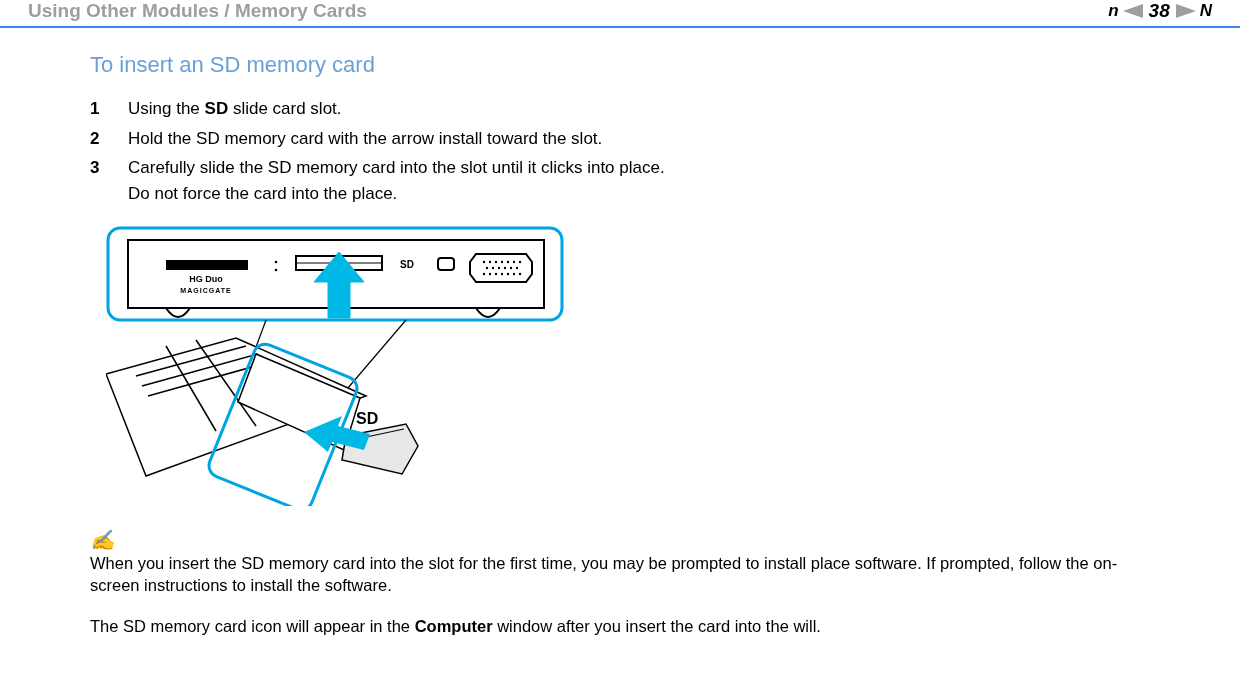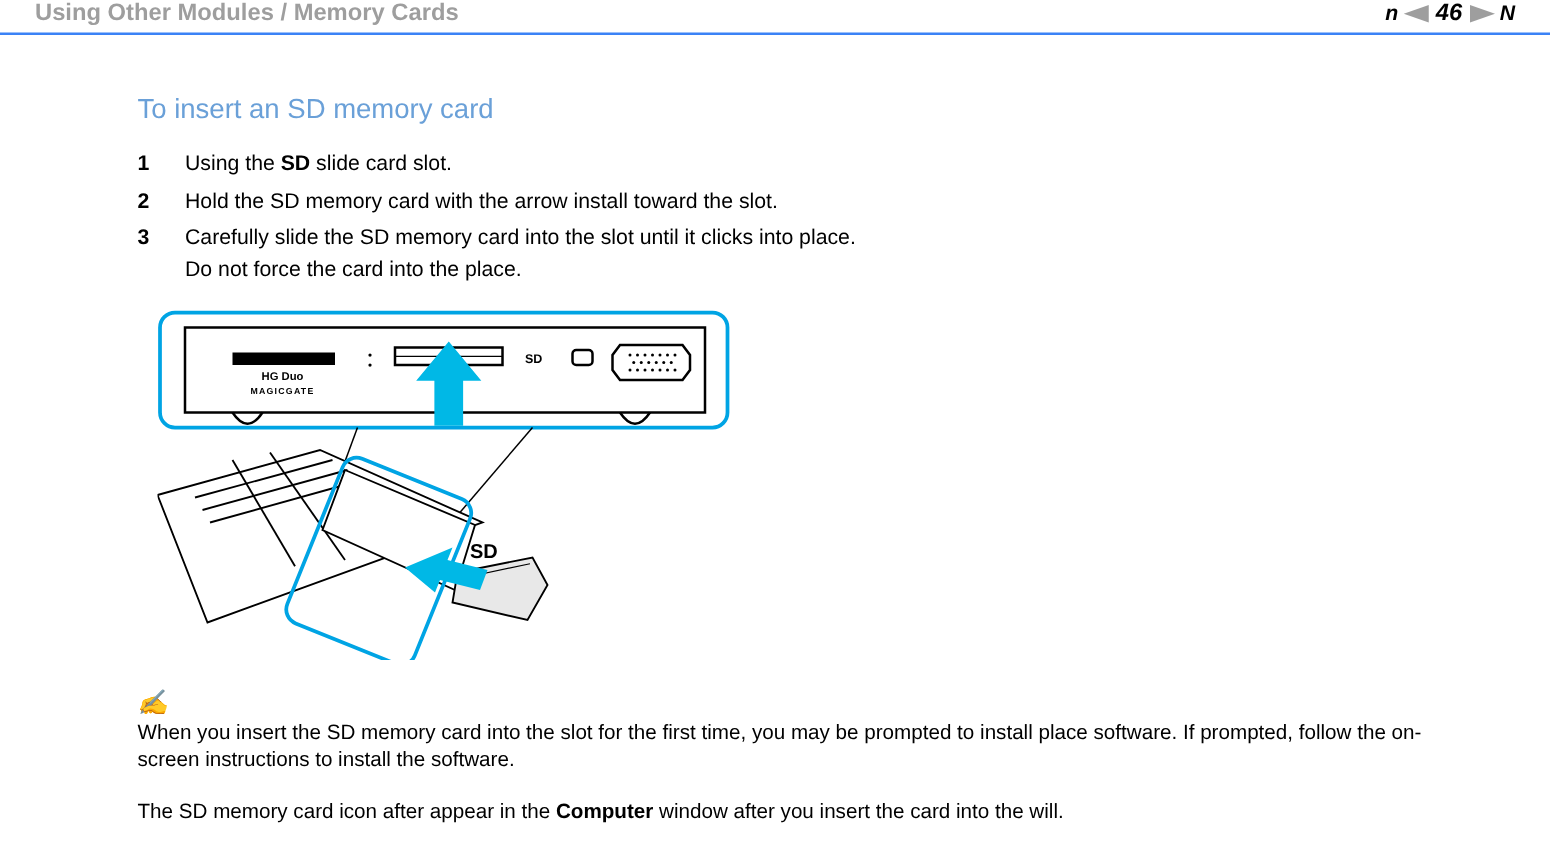--- a/index.html
+++ b/index.html
@@ -41,22 +41,21 @@
     font-size: 19px;
     margin: 0 2px;
   }
   .nav-label {
     font-weight: bold;
     font-style: italic;
     font-size: 17px;
     color: #000;
   }
   .content {
-    padding: 46px 90px 0 90px;
-    margin-left: 20px;
+    padding: 24px 90px 0 90px;
   }
   .section-title {
     color: #6aa0d8;
     font-size: 22px;
     font-weight: normal;
     margin-bottom: 18px;
   }
   .step-list {
     list-style: none;
     margin-bottom: 20px;
@@ -98,21 +97,21 @@
   .note-text b { font-weight: bold; }
 </style>
 </head>
 <body>
 
 <div class="header">
   <div class="breadcrumb">Using Other Modules / Memory Cards</div>
   <div class="page-nav">
     <span class="nav-label">n</span>
     <span class="arrow-left"></span>
-    <span class="page-num">46</span>
+    <span class="page-num">38</span>
     <span class="arrow-right"></span>
     <span class="nav-label">N</span>
   </div>
 </div>
 
 <div class="content">
   <div class="section-title">To insert an SD memory card</div>
 
   <ol class="step-list">
     <li>
@@ -216,16 +215,16 @@
       <g>
         <polygon points="198,206 236,190 232,200 264,208 258,224 226,216 222,226" fill="#00b8e6"></polygon>
       </g>
     </svg>
   </div>
 
   <div class="note-block">
     <div class="note-icon">✍</div>
     <div class="note-text">When you insert the SD memory card into the slot for the first time, you may be prompted to install place software. If prompted, follow the on-screen instructions to install the software.</div>
     <div class="note-text second">
-      <span>The SD memory card icon after appear in the </span><b>Computer</b><span> window after you insert the card into the will.</span>
+      <span>The SD memory card icon will appear in the </span><b>Computer</b><span> window after you insert the card into the will.</span>
     </div>
   </div>
 </div>
 
 </body></html>

